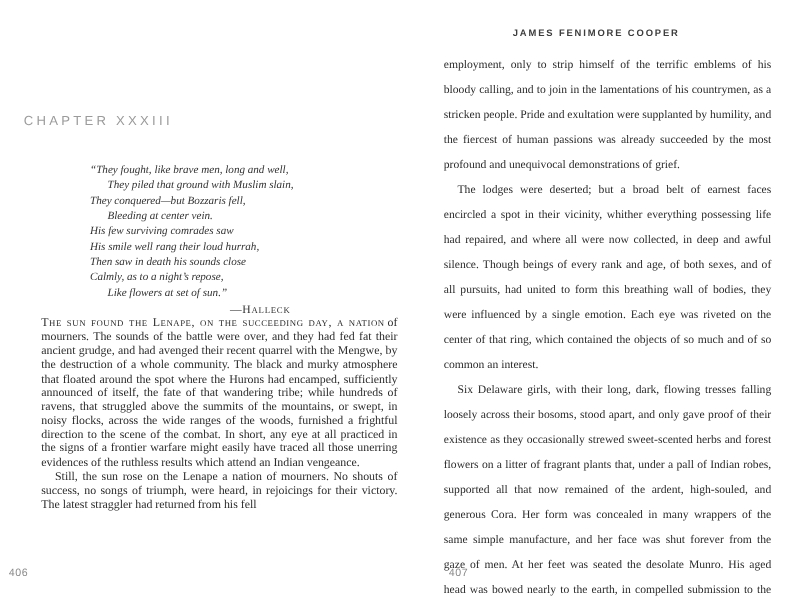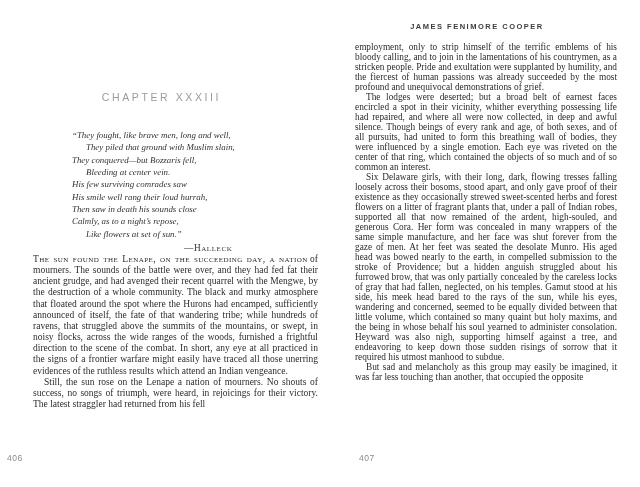--- a/index.html
+++ b/index.html
@@ -18,21 +18,20 @@
   }
   .page { position: absolute; top: 0; height: 425px; }
   #left-page  { left: 33px;  width: 285px; }
   #right-page { left: 355px; width: 262px; }
 
   .chapter-heading {
     position: absolute;
     top: 91px;
     left: -14px;
     width: 100%;
-    text-align: center;
     font-family: "Liberation Sans", sans-serif;
     font-size: 10.5px;
     letter-spacing: 2.6px;
     color: #9b9b9b;
     font-weight: 400;
   }
 
   .epigraph {
     position: absolute;
     top: 129px;
@@ -58,21 +57,21 @@
   .body-block { position: absolute; left: 0; }
   #left-body  { top: 254px; width: 285px; }
   #right-body { top: 42px;  width: 262px; }
 
   .body-block p {
     margin: 0;
     text-align: justify;
     font-size: 9.5px;
     line-height: 11.15px;
   }
-  #right-body p { font-size: 9.3px; line-height: 10px; }
+  #right-body p { font-size: 9.3px; line-height: 20px; }
   .body-block p.indent { text-indent: 11px; }
 
   .smallcaps {
     font-variant: small-caps;
     letter-spacing: 0.45px;
     margin-right: 0.24em;
   }
 
   .running-header {
     position: absolute;

